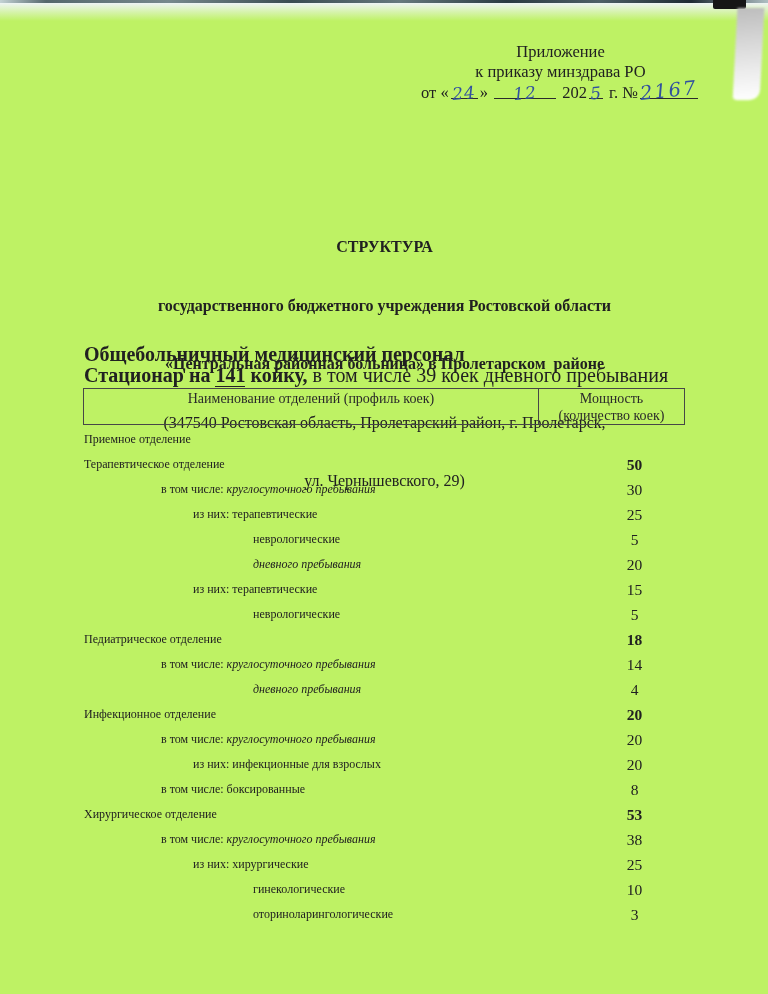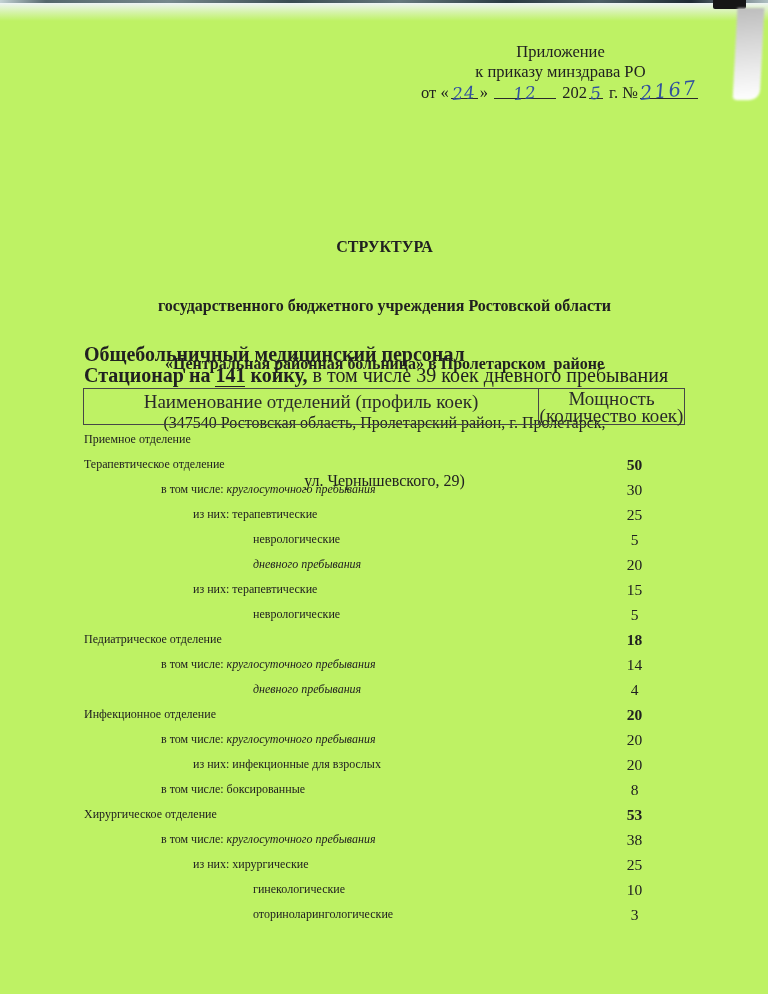--- a/index.html
+++ b/index.html
@@ -85,21 +85,21 @@
   
   .tbl {
     position: absolute; top: 388px; left: 83px; width: 602px;
     font-size: 15.5px;
   }
   .thead {
     display: flex;
     border: 1.6px solid #474747;
     box-sizing: border-box;
     height: 37px;
-    font-size: 19px;
+    font-size: 14px;
     color: #2a2a2a;
   }
   .th1 {
     width: 455px;
     border-right: 1.6px solid #474747;
     box-sizing: border-box;
     text-align: center;
     padding-top: 2px;
   }
   .th2 {

